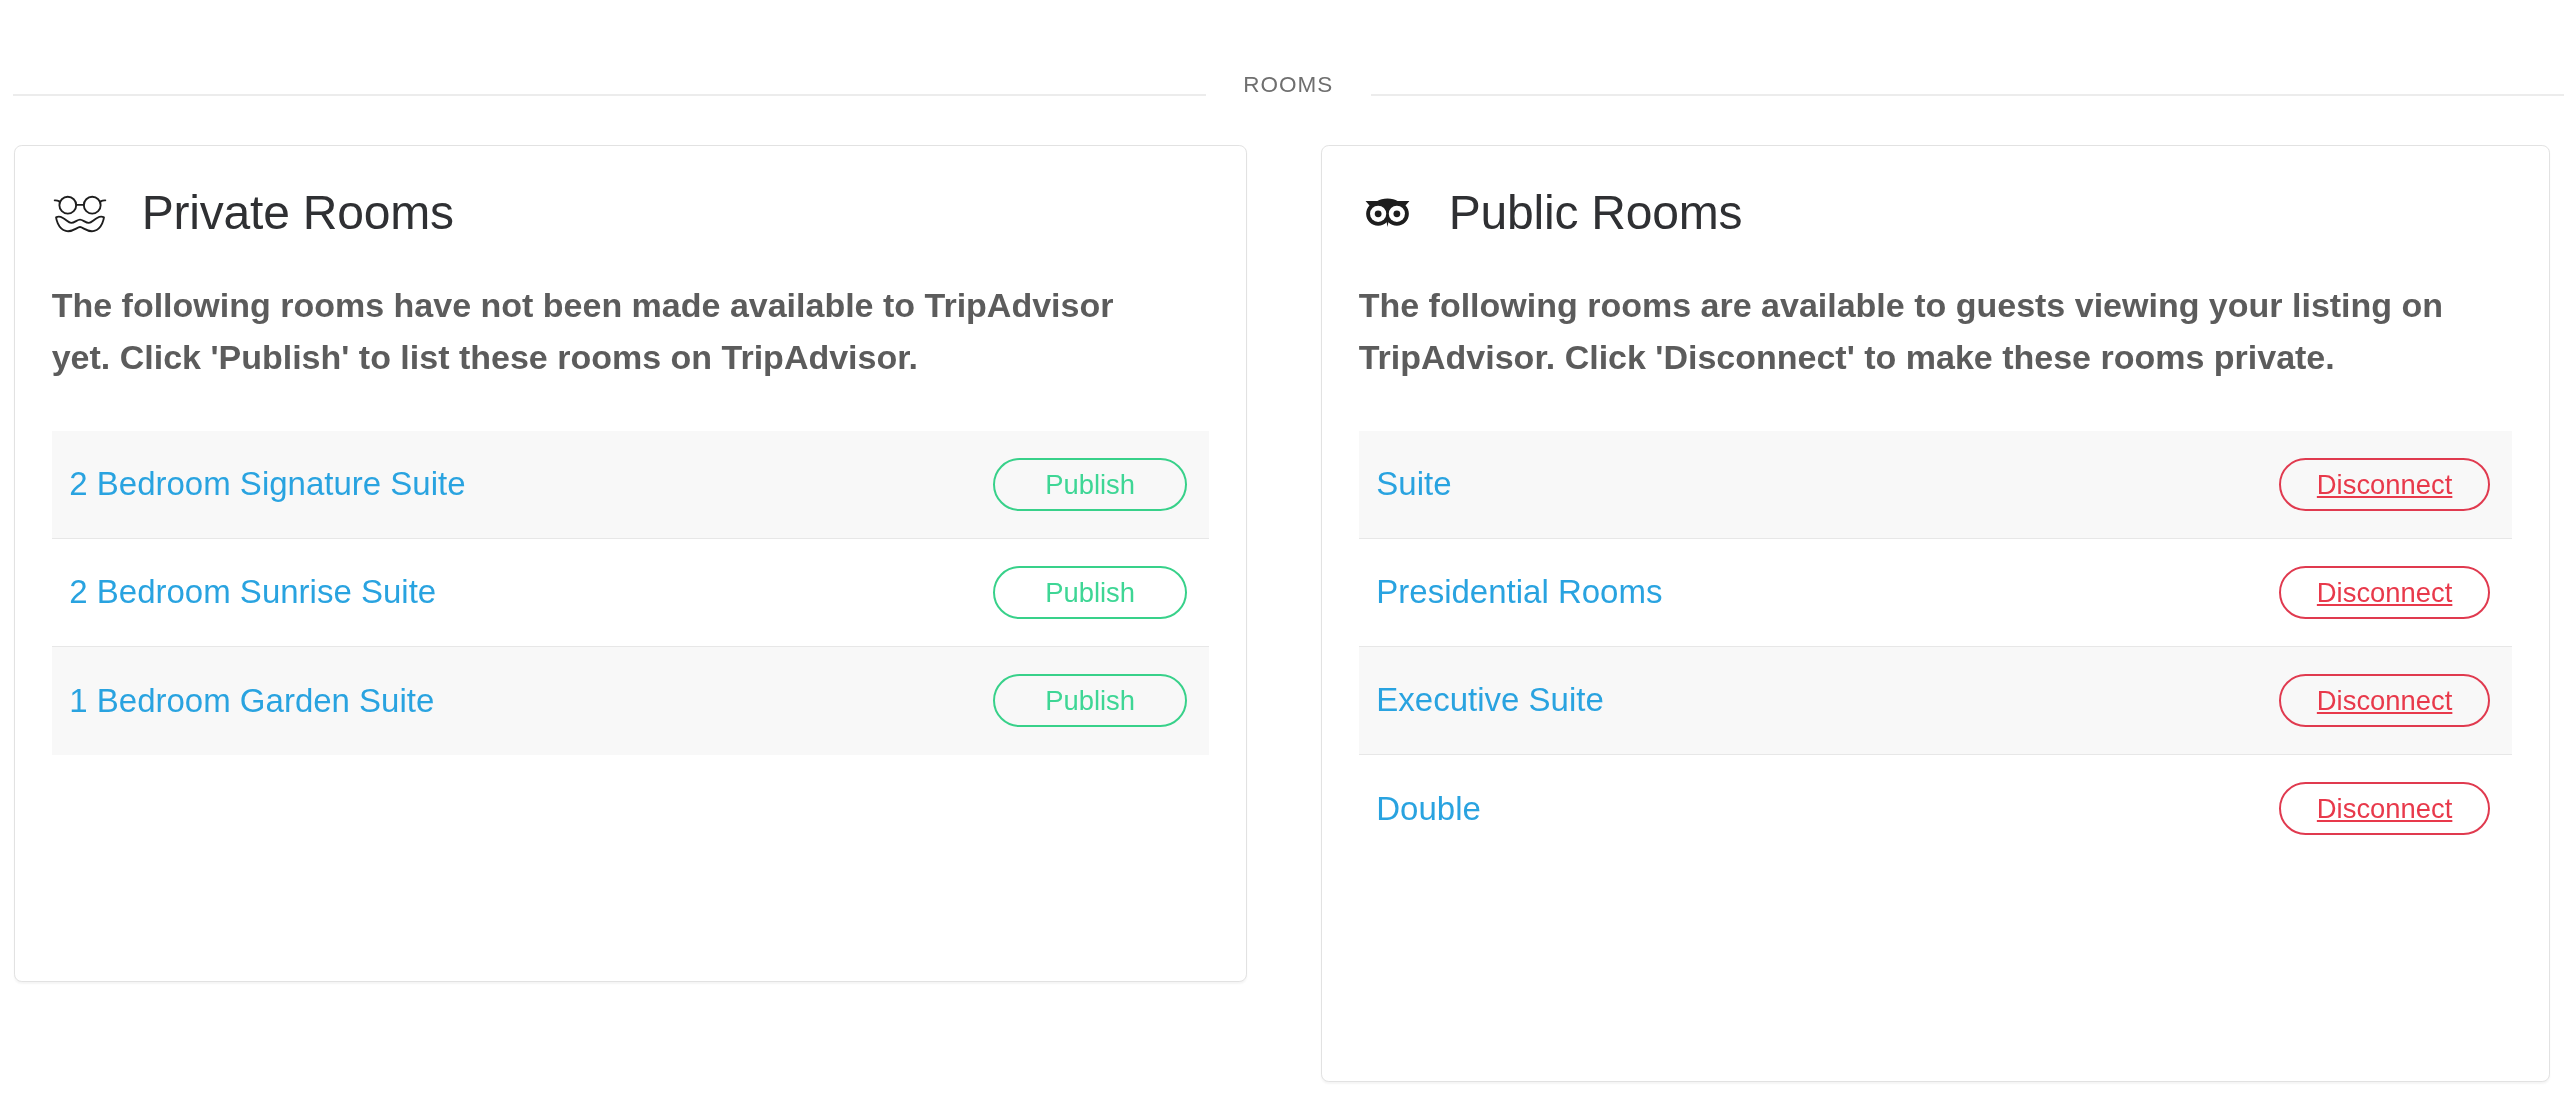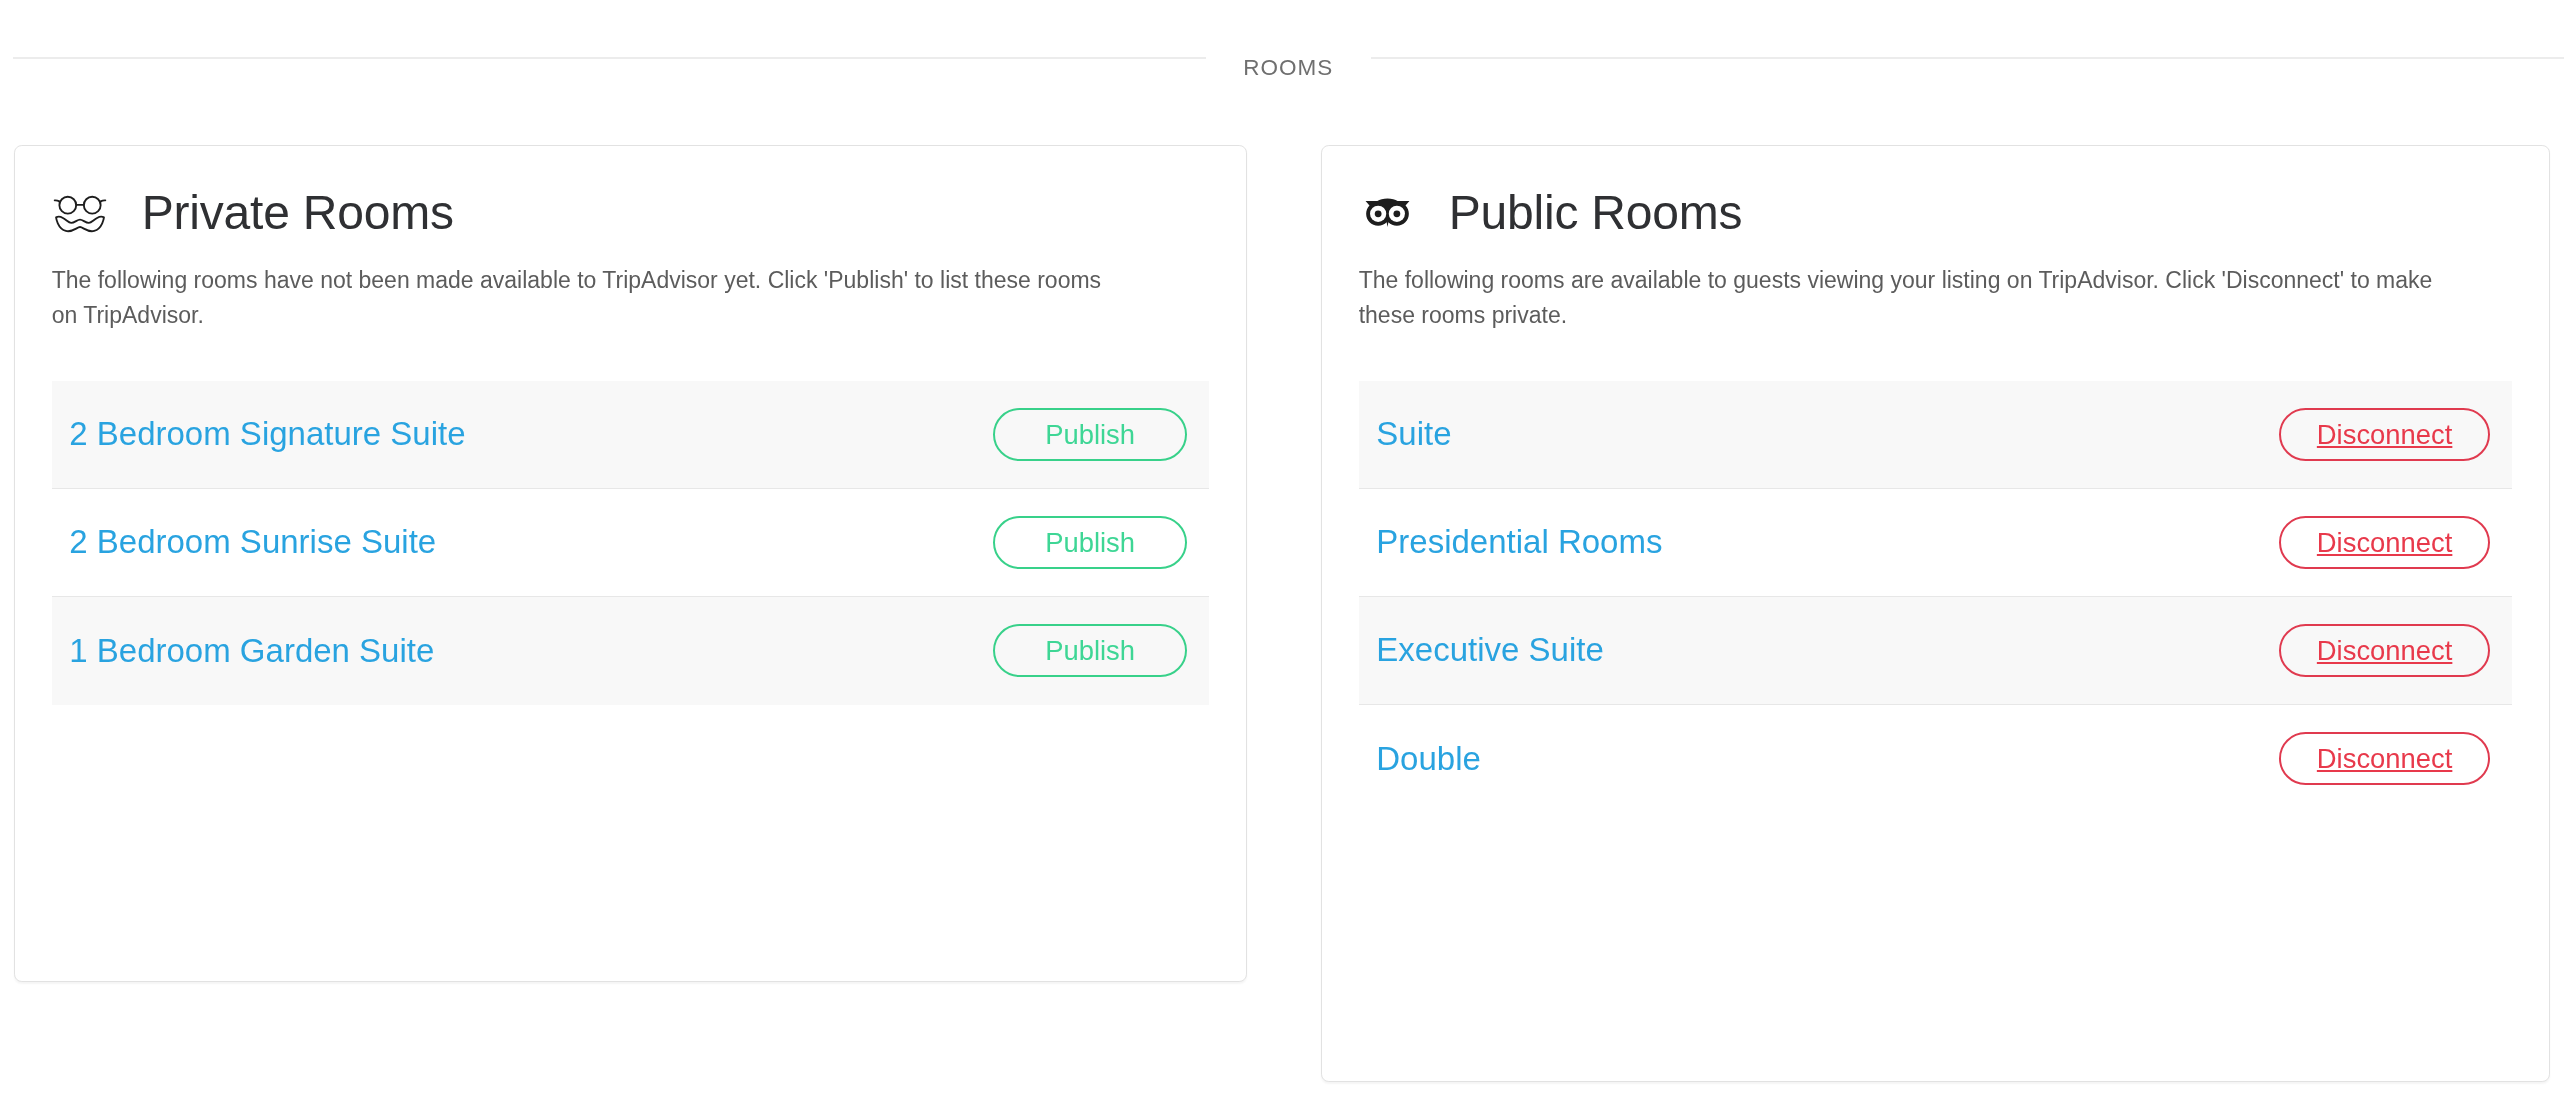--- a/index.html
+++ b/index.html
@@ -17,21 +17,21 @@
   }
 
   
   .section-divider {
     position: absolute;
     left: 12.7px;
     top: 57px;
     width: 2551px;
     height: 39px;
     display: flex;
-    align-items: flex-start;
+    align-items: flex-end;
     gap: 12px;
   }
   .divider-line {
     flex: 1 1 auto;
     height: 2px;
     background: #ececec;
   }
   .divider-label {
     flex: 0 0 auto;
     padding: 0 25.5px;
@@ -91,25 +91,25 @@
     font-size: 48px;
     font-weight: 400;
     color: #2f3033;
     line-height: 1.05;
     letter-spacing: -0.2px;
     white-space: nowrap;
   }
 
   
   .card-desc {
-    margin-top: 17px;
-    font-size: 23px;
+    margin-top: 33px;
+    font-size: 34px;
     line-height: 1.54;
     color: #5c5c5c;
-    font-weight: 400;
+    font-weight: 700;
     max-width: 1083px;
   }
   .card-private .card-desc { max-width: 1068px; }
   .card-public  .card-desc { max-width: 1117px; }
 
   
   .room-list {
     margin-top: 47px;
     width: 100%;
   }

